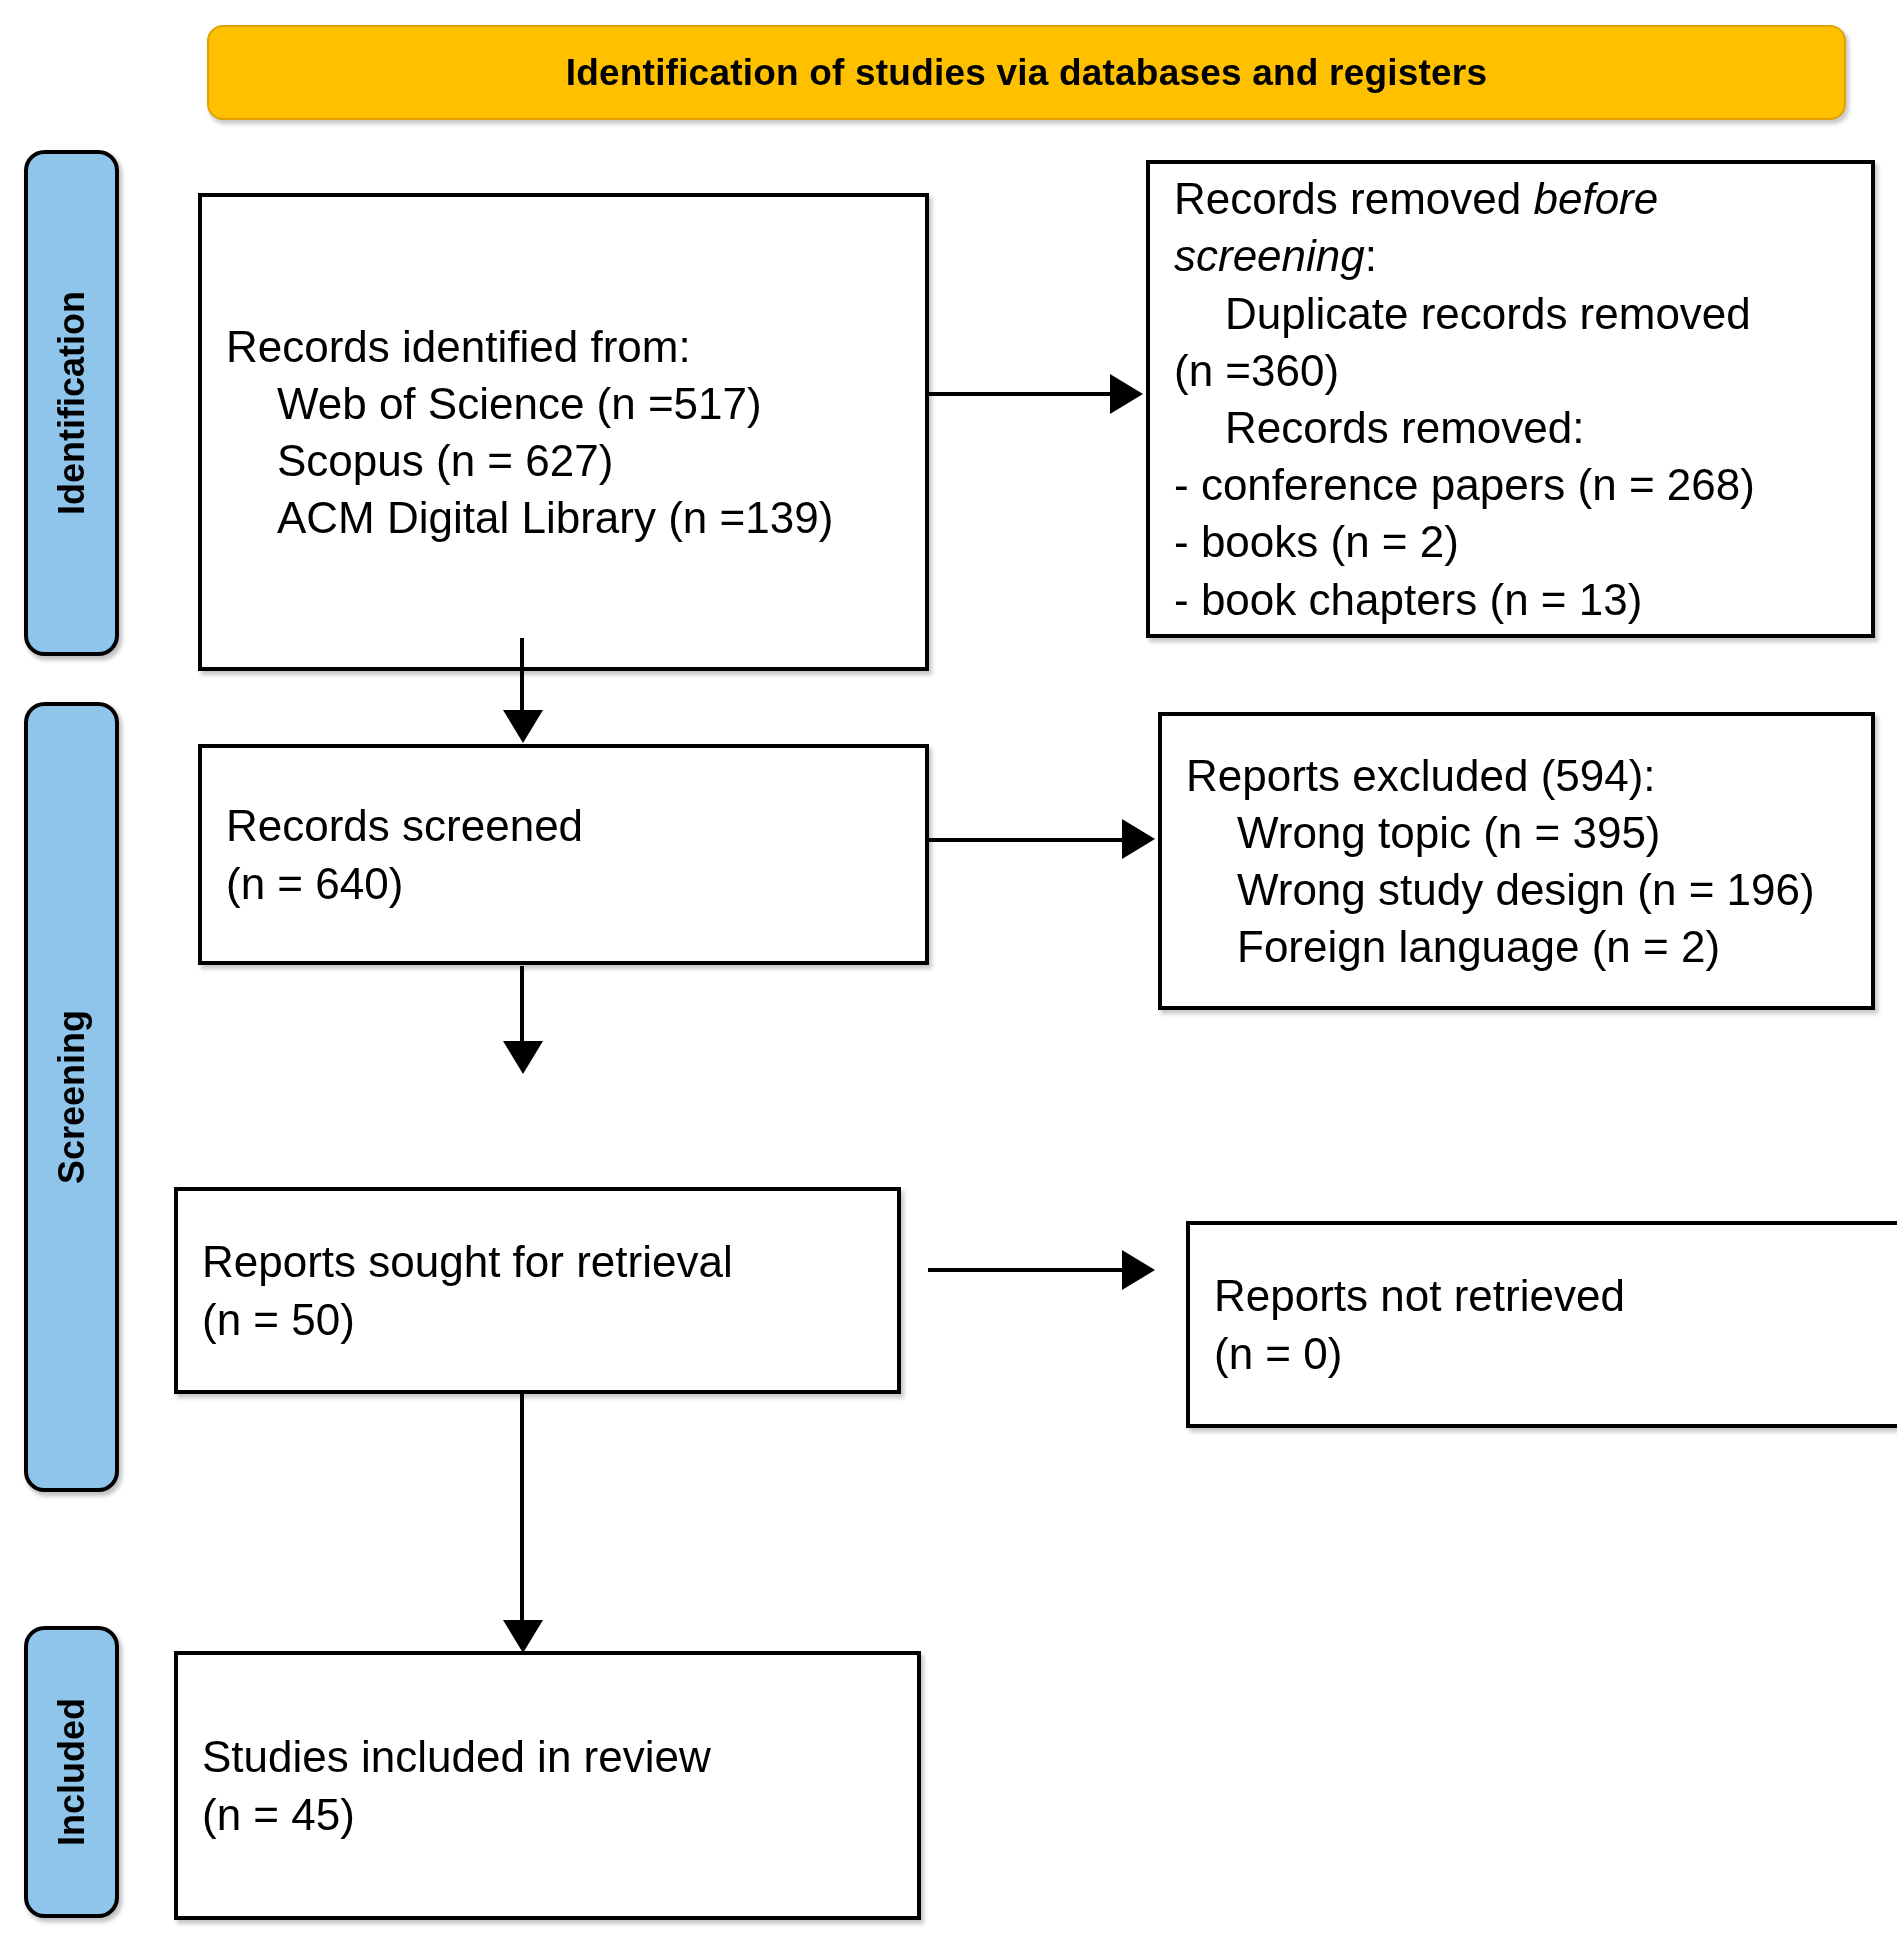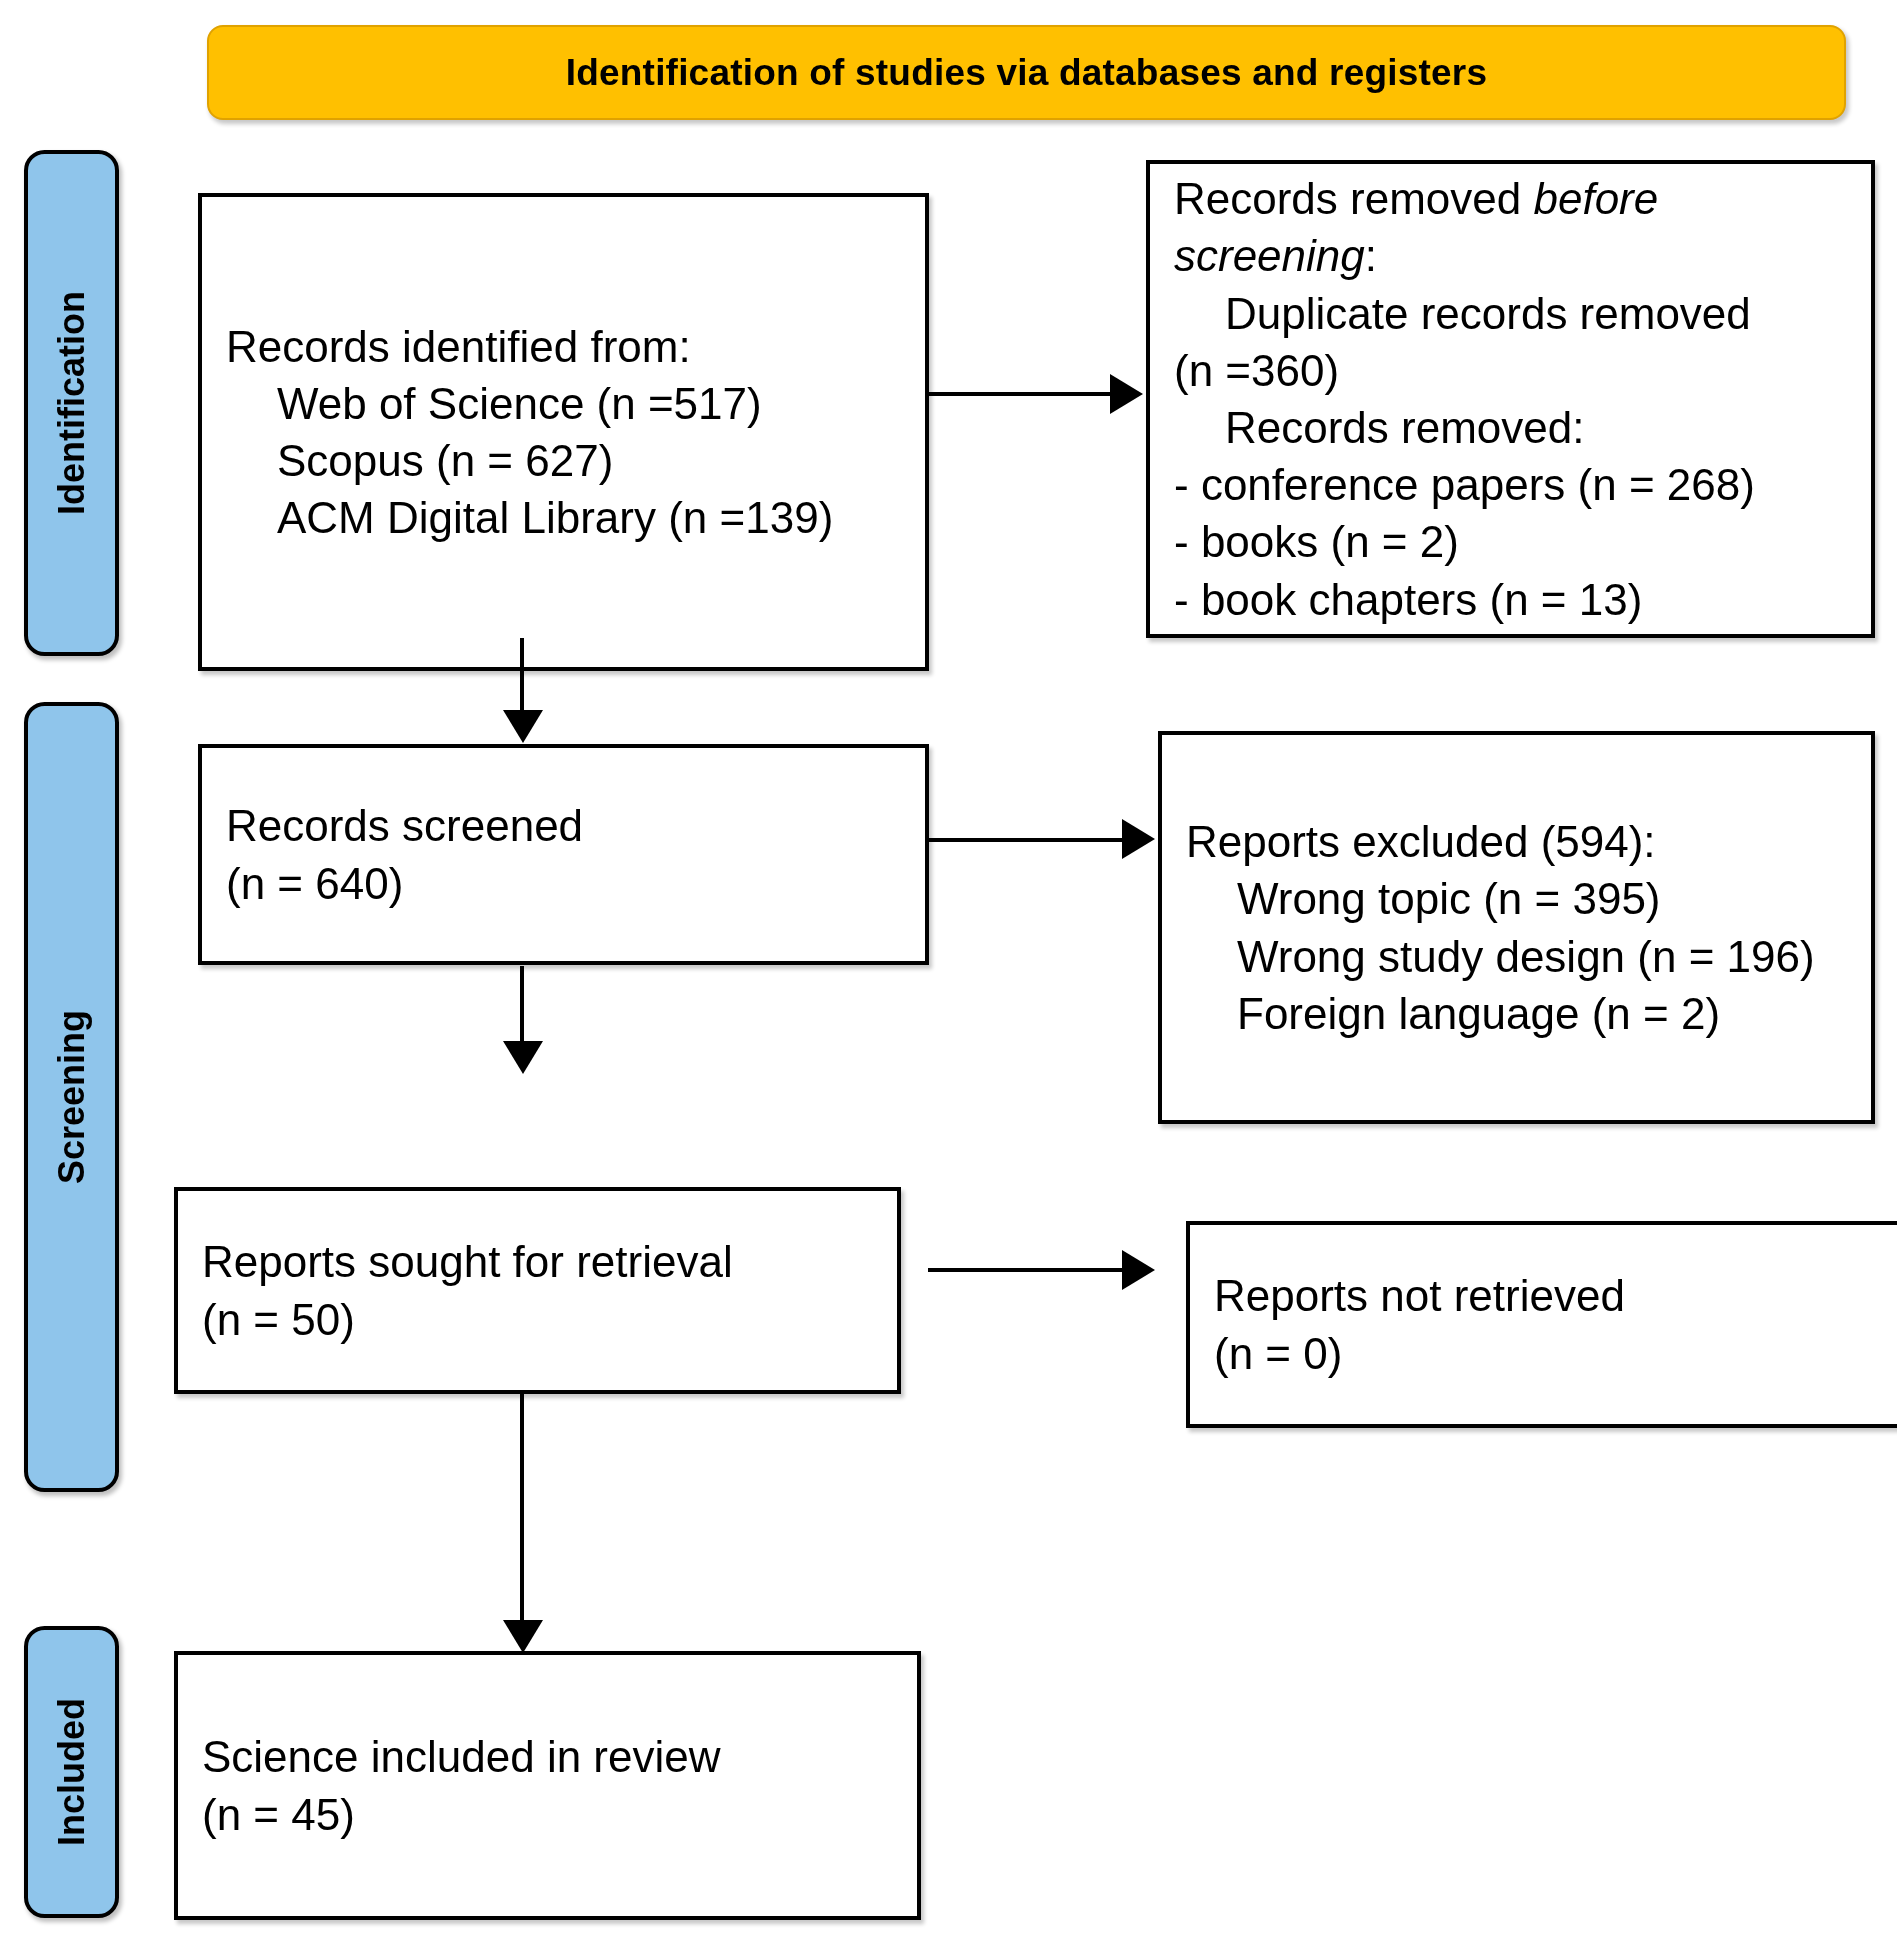--- a/index.html
+++ b/index.html
@@ -166,21 +166,21 @@
   <div class="v-conn" style="left:520px; top:638px; height:75px;"></div>
   <div class="v-arrow" style="left:503px; top:710px;"></div>
 
   <div class="pbox center" style="left:198px; top:744px; width:731px; height:221px;">
     <div class="pbox-inner">
       <span class="ln">Records screened</span>
       <span class="ln">(n = 640)</span>
     </div>
   </div>
 
-  <div class="pbox left" style="left:1158px; top:731px; width:717px; height:393px;">
+  <div class="pbox left" style="left:1158px; top:712px; width:717px; height:298px;">
     <div class="pbox-inner">
       <span class="ln">Reports excluded (594):</span>
       <span class="ln ind1">Wrong topic (n = 395)</span>
       <span class="ln ind1">Wrong study design (n = 196)</span>
       <span class="ln ind1">Foreign language (n = 2)</span>
     </div>
   </div>
 
   <div class="h-conn" style="left:928px; top:838px; width:195px;"></div>
   <div class="h-arrow" style="left:1122px; top:819px;"></div>
@@ -203,19 +203,19 @@
   </div>
 
   <div class="h-conn" style="left:928px; top:1268px; width:195px;"></div>
   <div class="h-arrow" style="left:1122px; top:1250px;"></div>
 
   <div class="v-conn" style="left:520px; top:1394px; height:229px;"></div>
   <div class="v-arrow" style="left:503px; top:1620px;"></div>
 
   <div class="pbox center" style="left:174px; top:1651px; width:747px; height:269px;">
     <div class="pbox-inner">
-      <span class="ln">Science included in review</span>
+      <span class="ln">Studies included in review</span>
       <span class="ln">(n = 45)</span>
     </div>
   </div>
 
 </div>
 
 
 </body></html>

